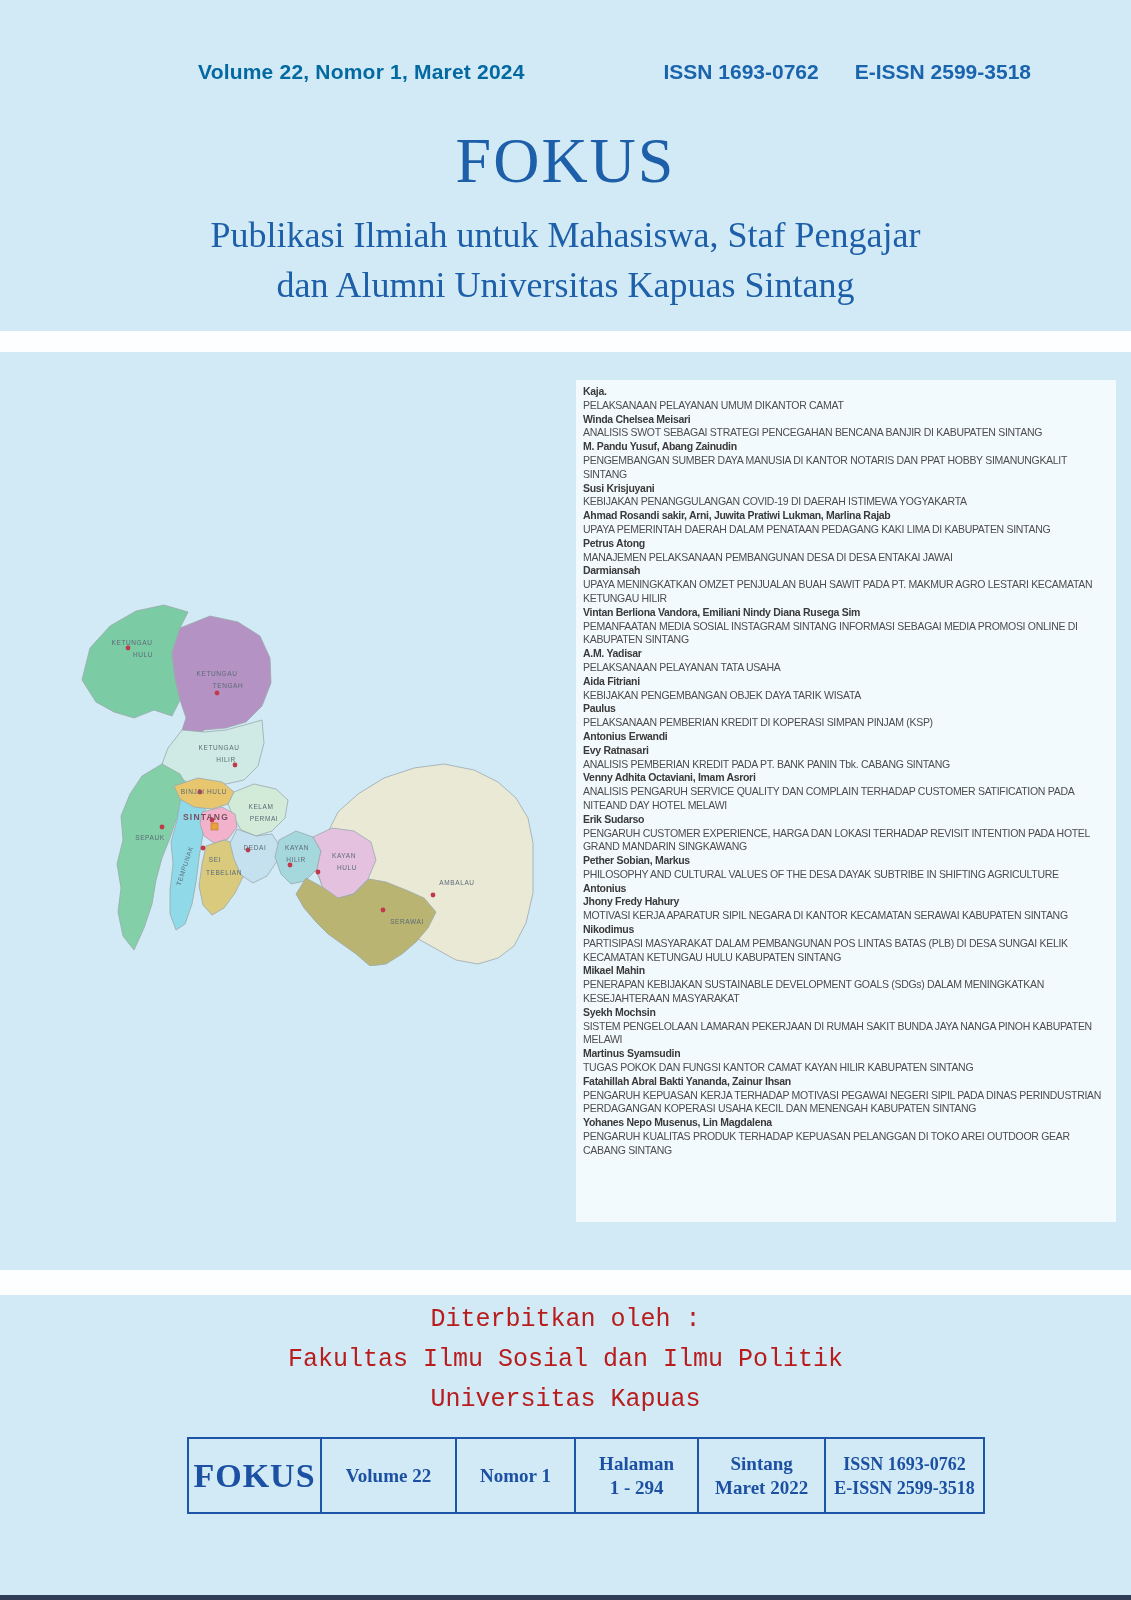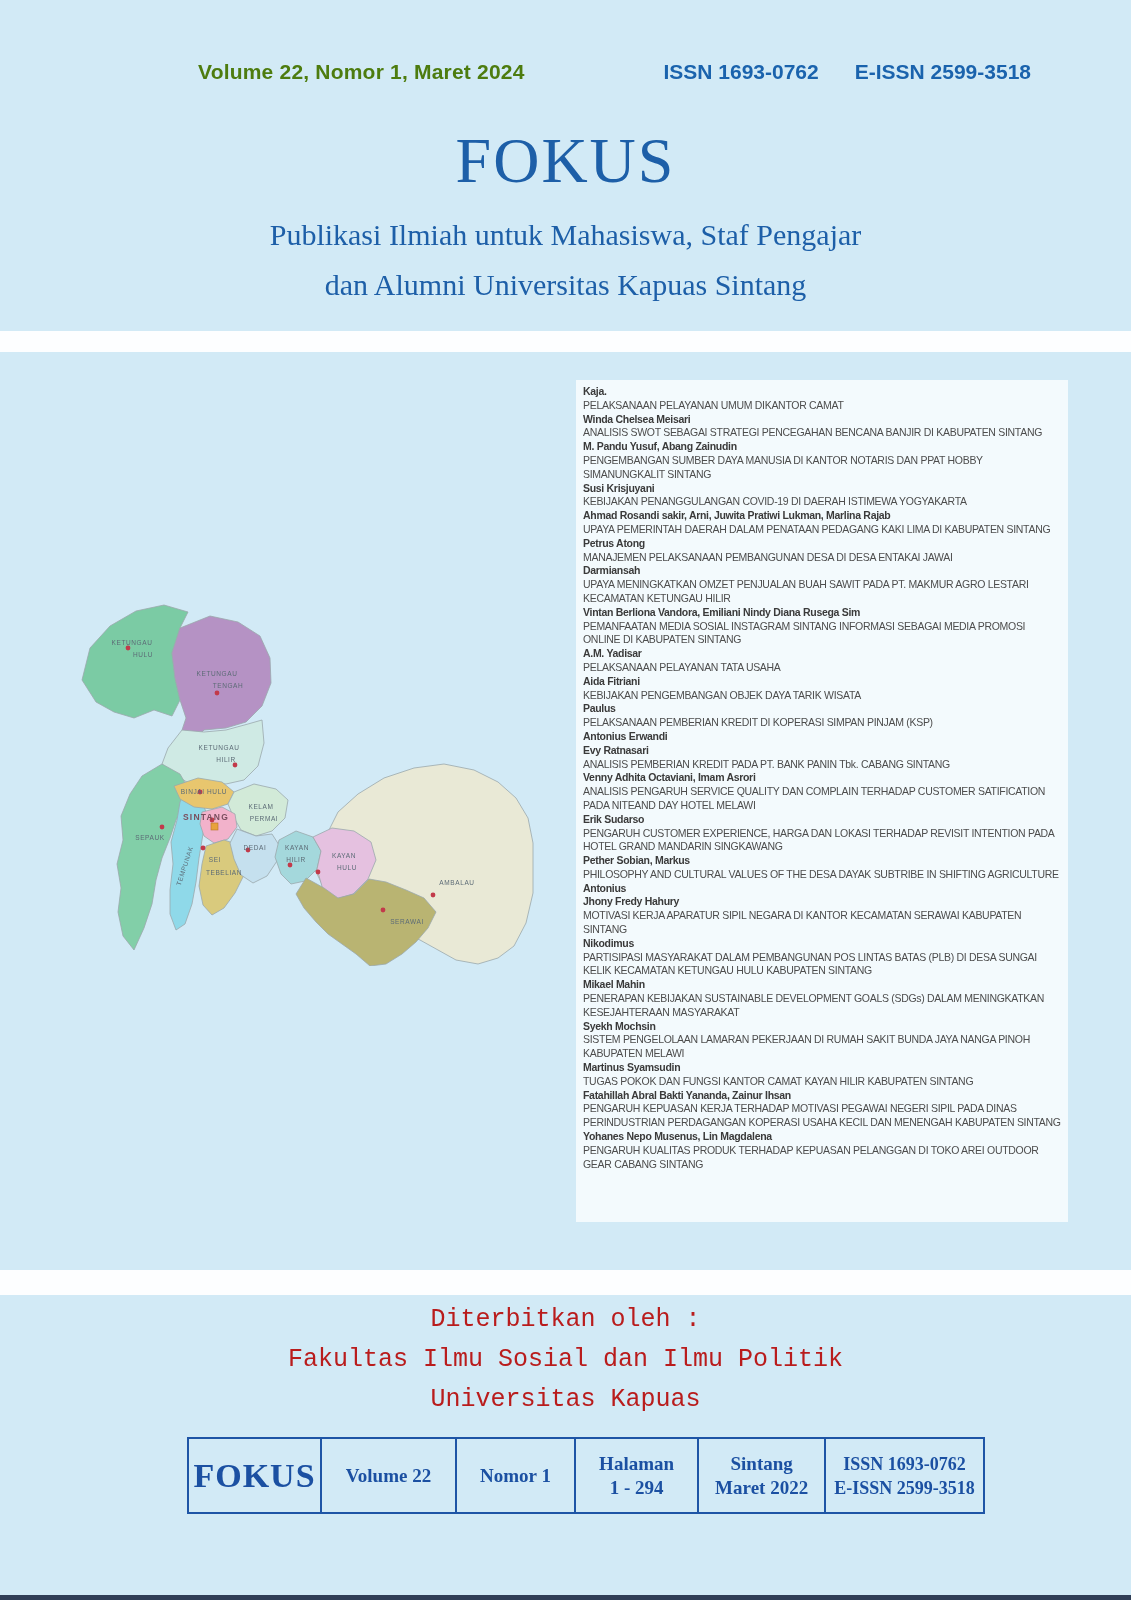--- a/index.html
+++ b/index.html
@@ -14,38 +14,38 @@
   .band{position:absolute;left:0;width:100%;background:#fdfeff;}
   .band.top{top:331px;height:21px;}
   .band.bottom{top:1270px;height:25px;}
   .bottom-bar{position:absolute;left:0;bottom:0;width:100%;height:5px;background:#2f3e56;}
 
   
   .header-row{
     position:absolute;top:60px;left:198px;right:100px;
     display:flex;justify-content:space-between;align-items:baseline;
   }
-  .vol-line{font-size:21px;font-weight:bold;color:#4d7c0f;letter-spacing:.2px;}
+  .vol-line{font-size:21px;font-weight:bold;color:#0369a1;letter-spacing:.2px;}
   .issn-line{font-size:21px;font-weight:bold;color:#1a63ad;display:flex;gap:36px;}
   .journal-title{
     position:absolute;top:124px;left:0;width:100%;
     text-align:center;
     font-family:"Liberation Serif",serif;
     font-size:64px;color:#1d5fa8;letter-spacing:2px;
   }
   .journal-subtitle{
     position:absolute;top:210px;left:0;width:100%;
     text-align:center;
     font-family:"Liberation Serif",serif;
-    font-size:30px;line-height:50px;color:#1d5fa8;
+    font-size:36px;line-height:50px;color:#1d5fa8;
   }
 
   
   .list-panel{
-    position:absolute;left:576px;top:380px;width:492px;height:842px;
+    position:absolute;left:576px;top:380px;width:540px;height:842px;
     background:#f3fafd;
     box-sizing:border-box;
     padding:5px 7px;
     overflow:hidden;
     font-size:10.5px;line-height:13.8px;letter-spacing:-0.3px;
     color:#4a4a4a;
   }
   .article .authors{font-weight:bold;color:#3a3a3a;}
   .article .title{color:#4d4d4d;}
 

